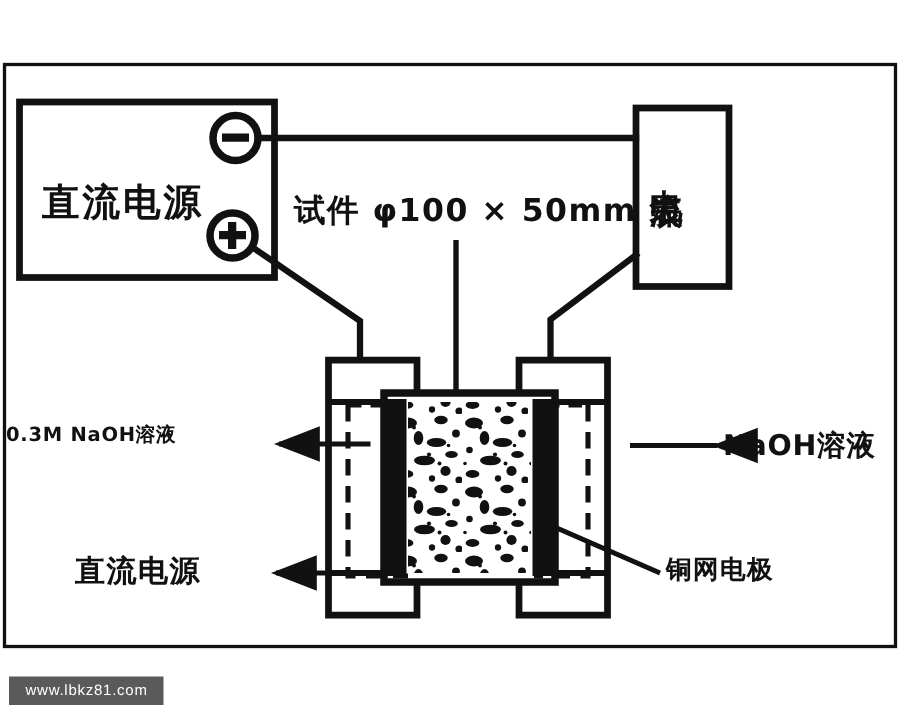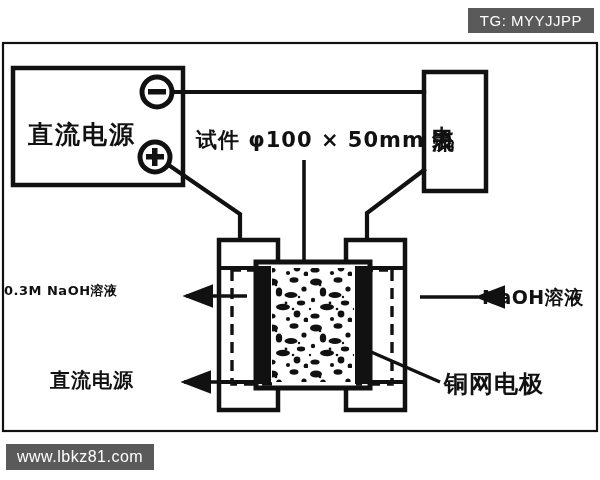--- a/index.html
+++ b/index.html
@@ -18,40 +18,40 @@
     background:#5a5a5a;
     color:#ffffff;
     font-size:15px;
     letter-spacing:0.5px;
     display:flex;
     align-items:center;
     justify-content:center;
     white-space:nowrap;
   }
   #tg-badge{right:6px;top:8px;padding:4px 12px;font-size:15px;}
-  #site-badge{left:6px;bottom:10px;padding:4px 11px;font-size:16px;}
+  #site-badge{left:6px;bottom:10px;padding:4px 11px;font-size:10px;}
 
   .lbl{
     position:absolute;
     color:#111111;
     white-space:nowrap;
     font-family:"DejaVu Sans","Liberation Sans",sans-serif;
     font-weight:700;
     line-height:1;
   }
   #label-power{left:28px;top:122px;font-size:25px;letter-spacing:2px;}
   #label-specimen{left:196px;top:130px;font-size:21px;letter-spacing:1px;text-align:right;}
   #label-ammeter{
     left:432px;top:108px;font-size:22px;letter-spacing:2px;
     writing-mode:vertical-rl;text-orientation:upright;
   }
   #label-naoh{left:4px;top:284px;font-size:13px;letter-spacing:0.5px;text-align:right;}
   #label-nacl{left:482px;top:288px;font-size:19px;letter-spacing:0.5px;}
   #label-box{left:50px;top:370px;font-size:20px;letter-spacing:1px;}
-  #label-electrode{left:444px;top:372px;font-size:24px;letter-spacing:1px;}
+  #label-electrode{left:444px;top:372px;font-size:17px;letter-spacing:1px;}
 </style>
 </head>
 <body>
 
 <div id="stage">
 
   <svg id="svgroot" viewBox="0 0 600 480">
     <defs>
 
       <marker id="arrowR" markerWidth="9" markerHeight="9" refX="8" refY="4.5" orient="auto">
@@ -148,17 +148,16 @@
   <div class="lbl" id="label-ammeter">电流表</div>
 
   <div class="lbl" id="label-naoh">0.3M NaOH溶液</div>
 
   <div class="lbl" id="label-nacl">NaOH溶液</div>
 
   <div class="lbl" id="label-box">直流电源</div>
 
   <div class="lbl" id="label-electrode">铜网电极</div>
 
-  <div class="badge" id="tg-badge">TG: MYYJJPP</div>
 
   <div class="badge" id="site-badge">www.lbkz81.com</div>
 
 </div>
 
 </body></html>

